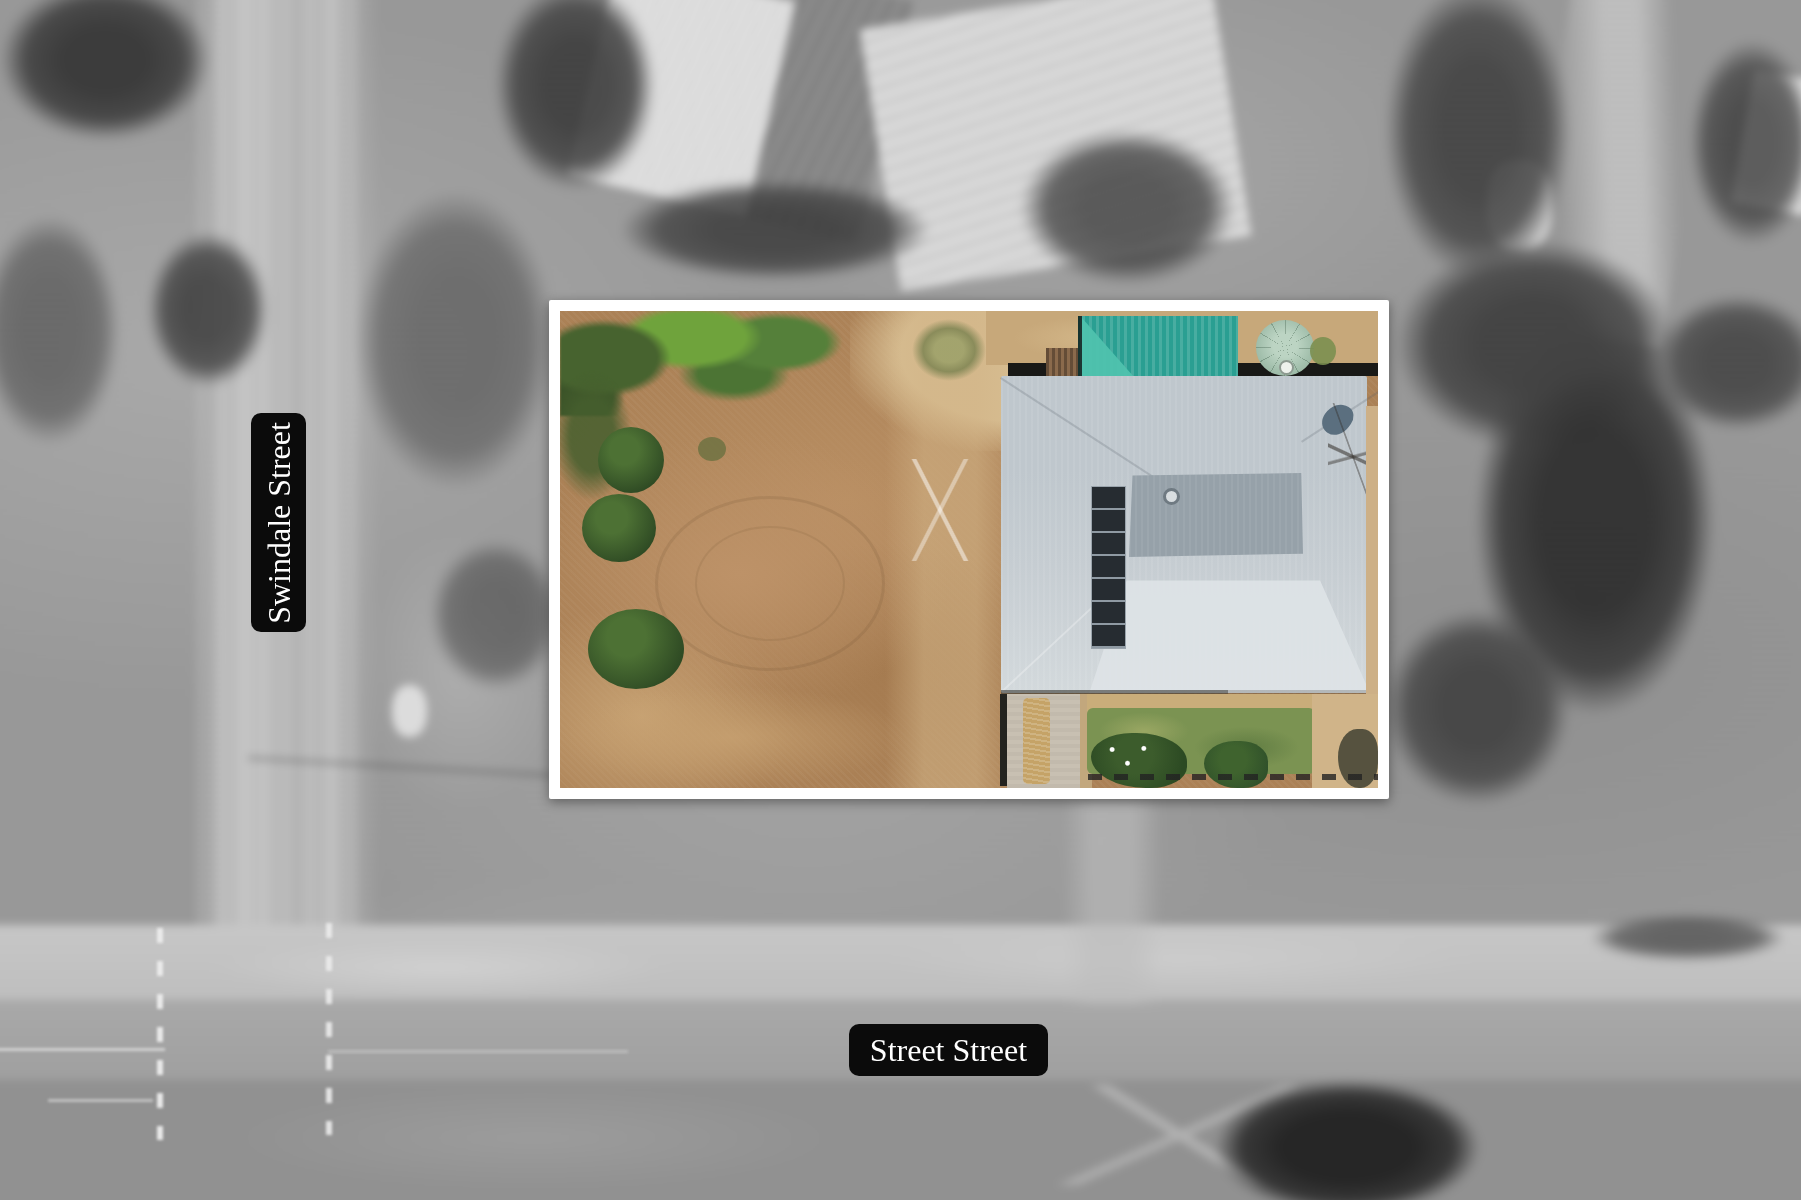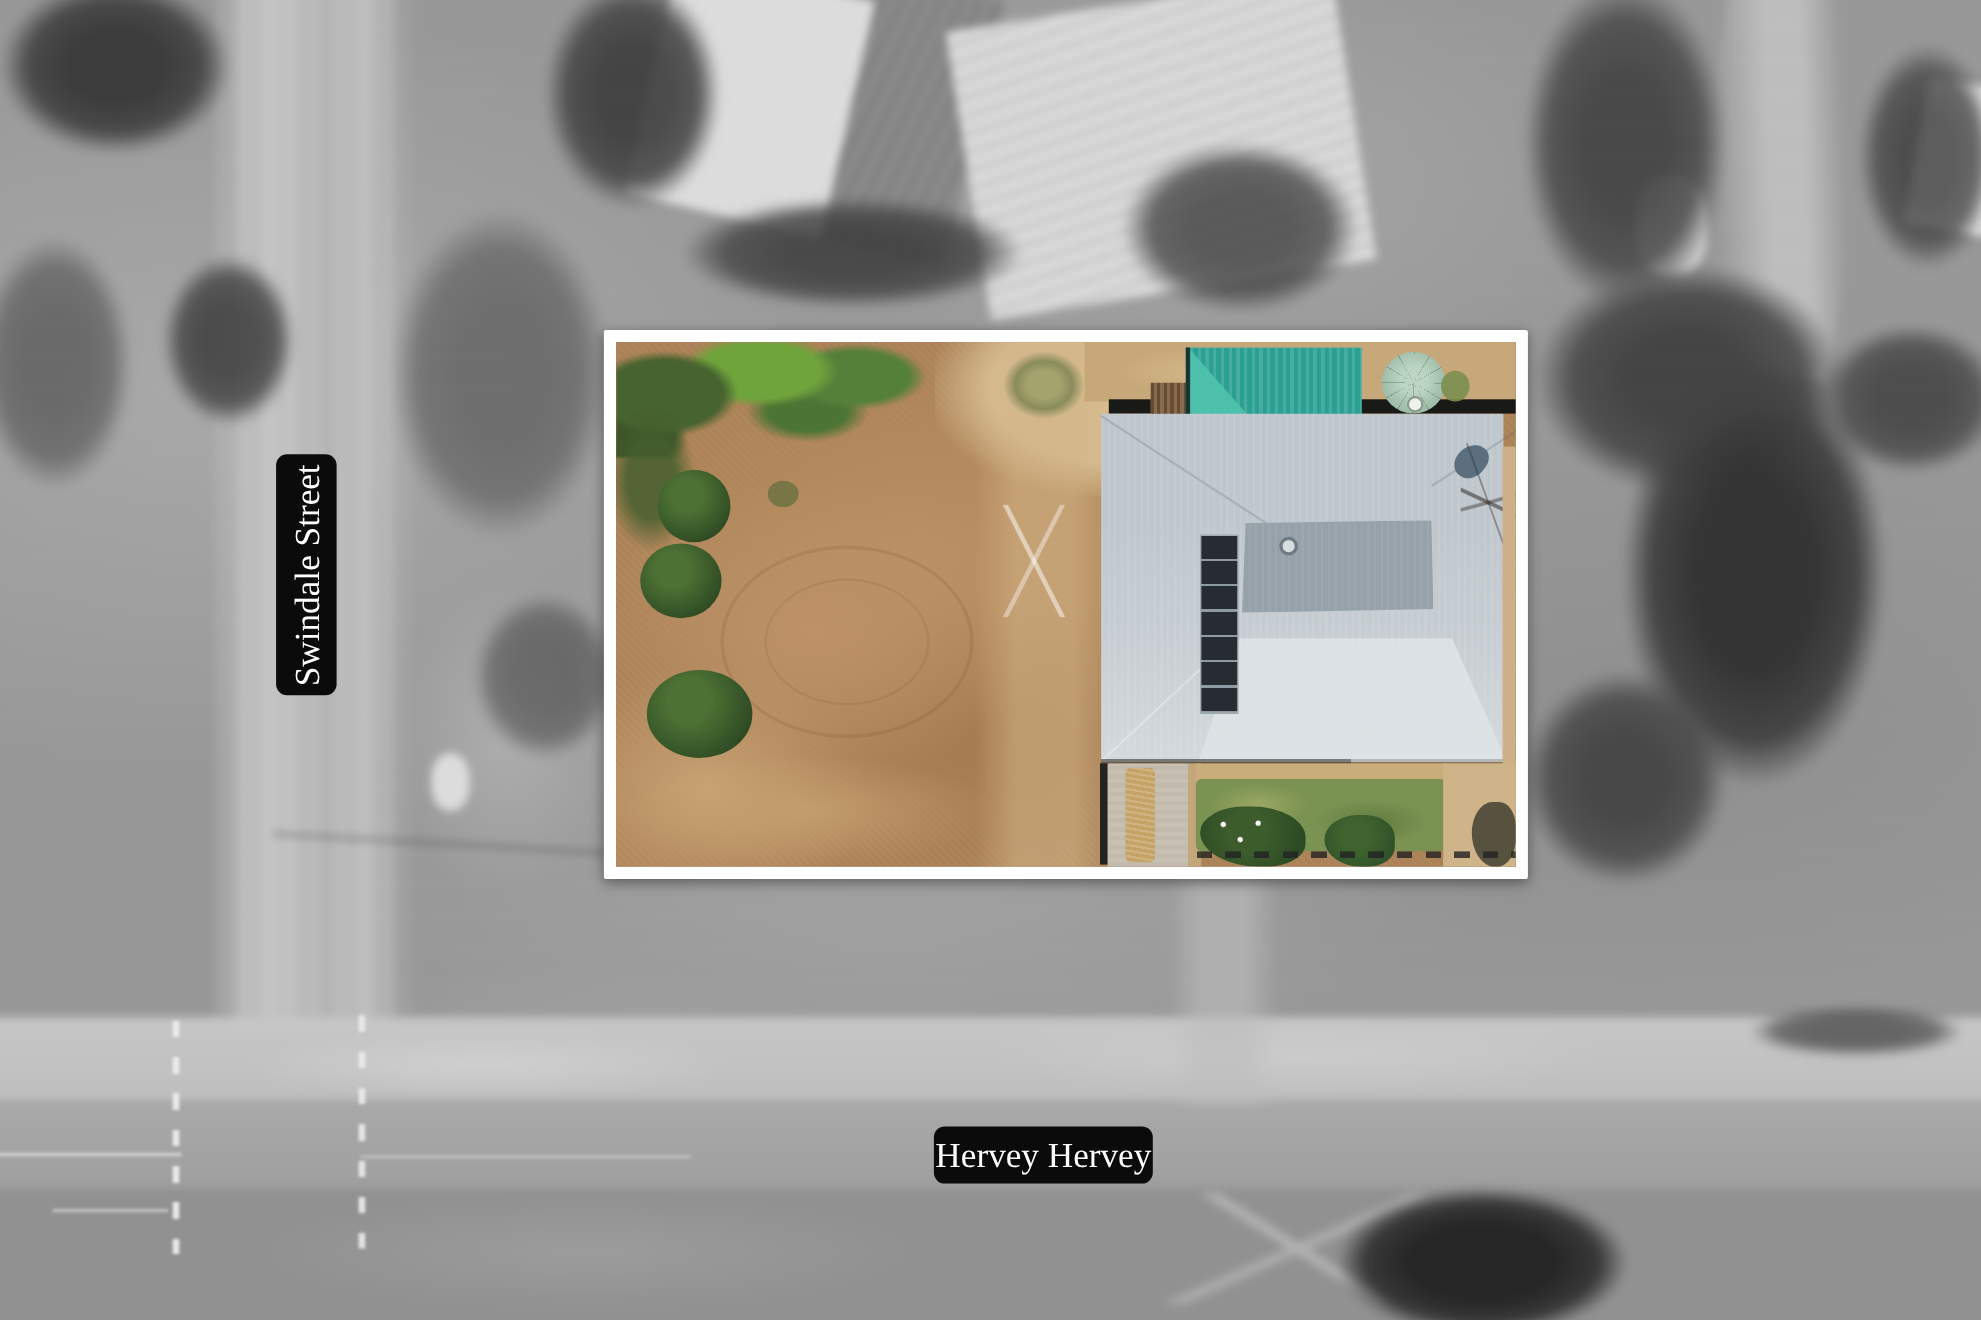--- a/index.html
+++ b/index.html
@@ -287,16 +287,16 @@
       <div class="bushR"></div>
       <div class="tree-shadow-br"></div>
       <div class="fence-bottom"></div>
     </div>
   </div>
 
   <div class="street-label label-swindale">
     <span>Swindale Street</span>
   </div>
   <div class="street-label label-hervey">
-    <span>Hervey Hervey</span>
+    <span>Street Street</span>
   </div>
 
 </div>
 
 </body></html>

